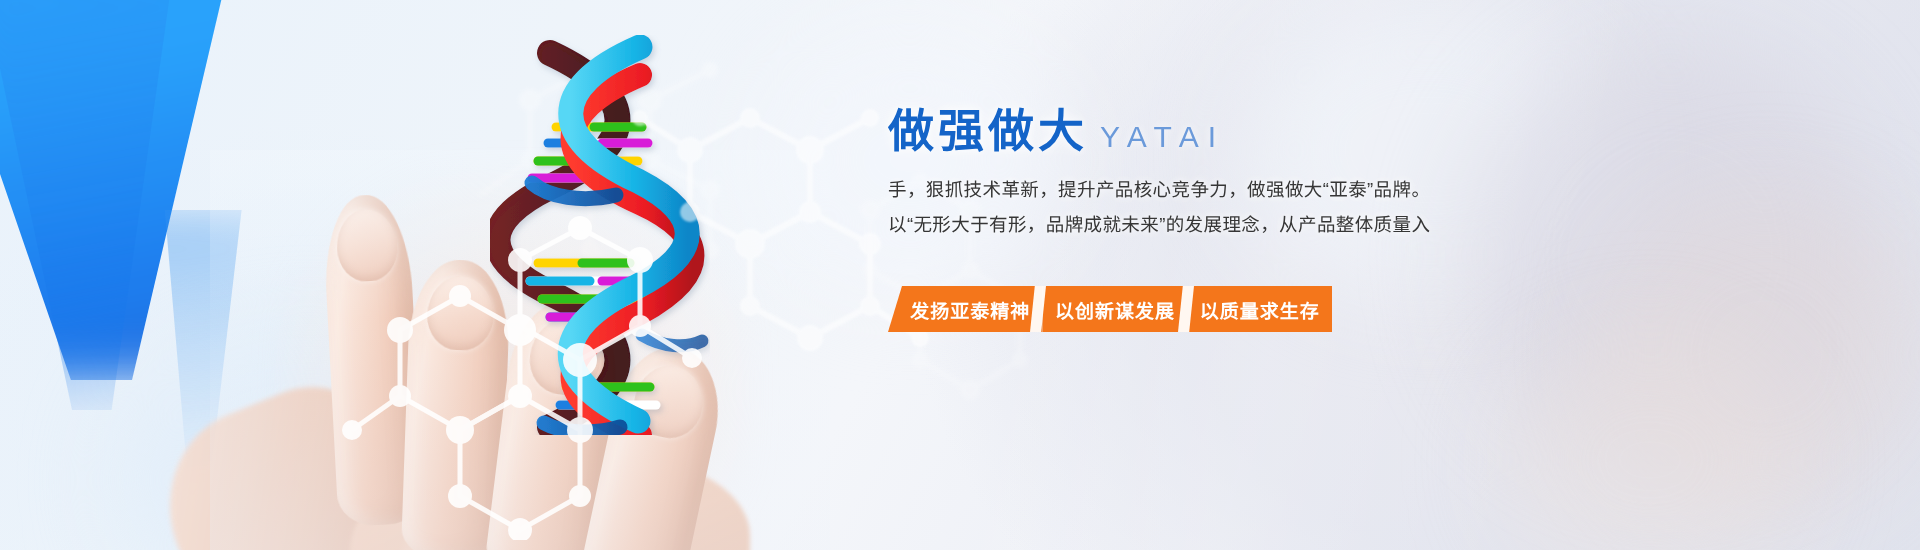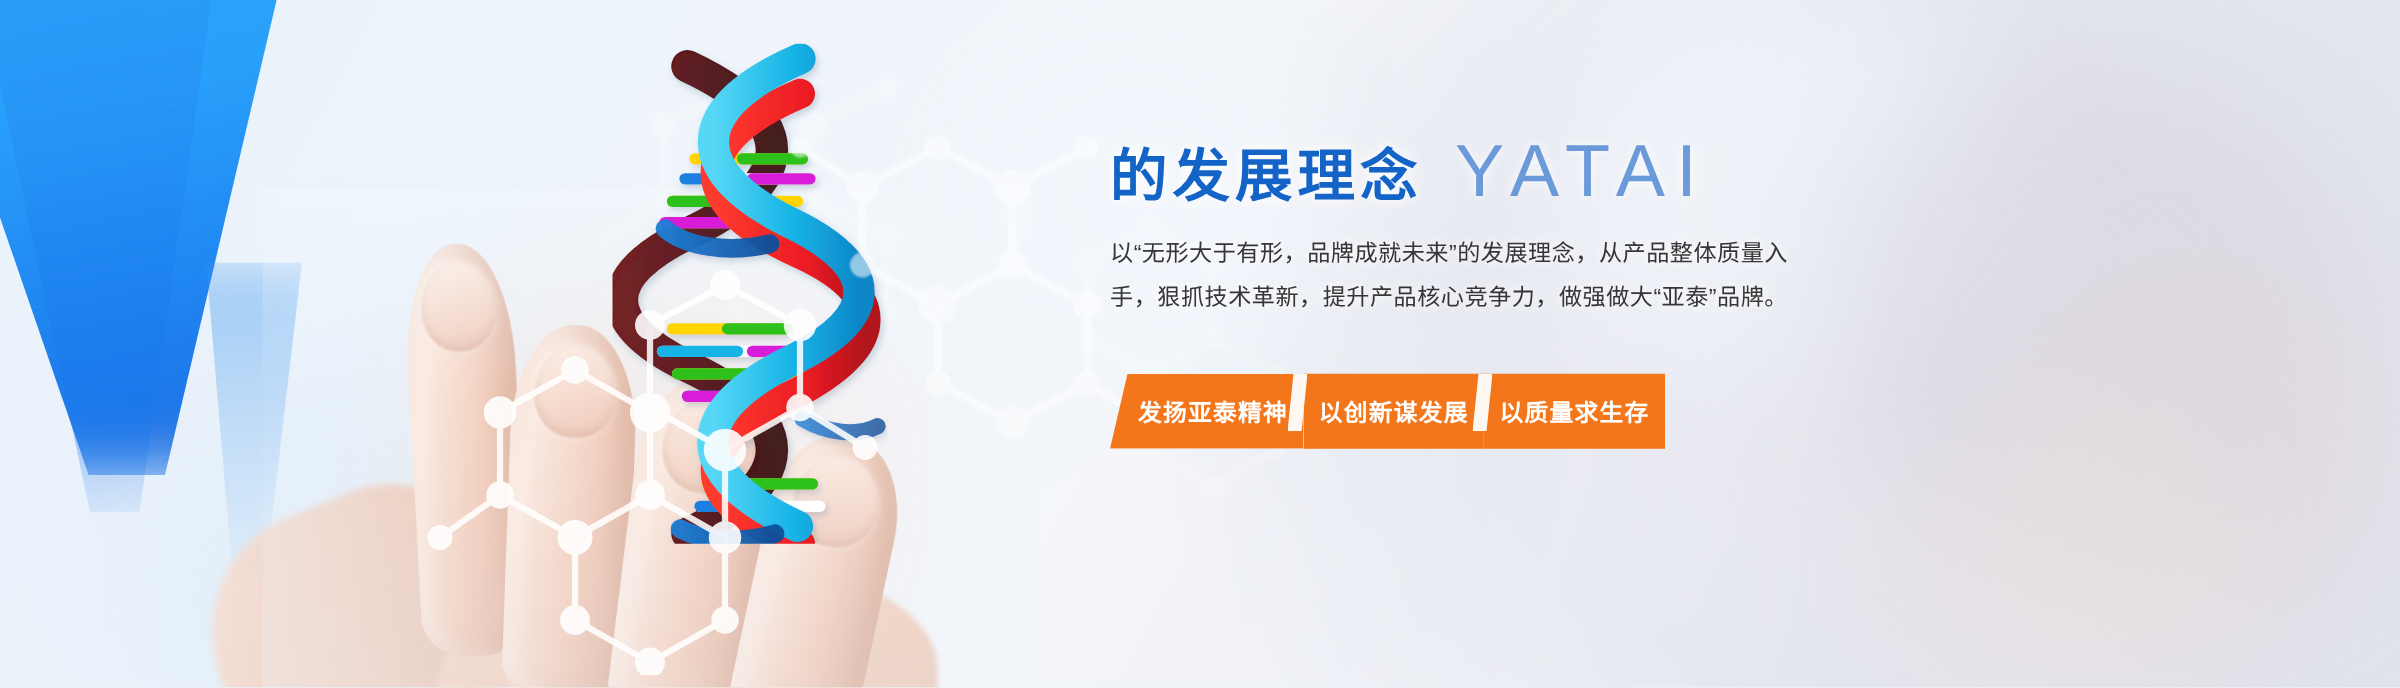--- a/index.html
+++ b/index.html
@@ -124,39 +124,39 @@
   
   .content { position:absolute; left:888px; top:108px; width:700px; }
 
   .title { white-space:nowrap; line-height:1; margin-bottom:18px; }
   .title .cn {
     font-size:46px; font-weight:bold; letter-spacing:4px;
     color:#1464c8;
     text-shadow:0 0 9px rgba(255,255,255,0.95), 0 0 18px rgba(255,255,255,0.7);
   }
   .title .en {
-    font-size:59px; font-weight:normal; letter-spacing:9px;
-    color:#6b9ada; margin-left:26px;
+    font-size:30px; font-weight:normal; letter-spacing:9px;
+    color:#6b9ada; margin-left:12px;
     text-shadow:0 0 9px rgba(255,255,255,0.9);
   }
 
   .desc {
     width:624px;
     font-size:18.5px;
     line-height:35px;
     color:#363636;
     letter-spacing:0.4px;
     text-shadow:0 0 7px rgba(255,255,255,0.95), 0 0 14px rgba(255,255,255,0.75);
     margin-bottom:19px;
   }
 
   .tagbar {
     position:relative;
     display:flex;
-    height:60px;
+    height:46px;
     width:444px;
     margin-top:44px;
   }
   .tag {
     position:relative;
     flex:1;
     background:#f4761b;
     display:flex; align-items:center; justify-content:center;
     color:#ffffff;
     font-size:19px; font-weight:bold;
@@ -385,26 +385,26 @@
       <circle cx="362" cy="158" r="10"></circle>
         <circle cx="22" cy="230" r="10"></circle>
     </g>
   </svg>
 
   <div class="sheen"></div>
 
   <div class="content">
 
     <div class="title">
-      <span class="cn">的发展理念</span><span class="en">YATAI</span>
+      <span class="cn">做强做大</span><span class="en">YATAI</span>
     </div>
 
     <div class="desc">
+      <div>手，狠抓技术革新，提升产品核心竞争力，做强做大“亚泰”品牌。</div>
       <div>以“无形大于有形，品牌成就未来”的发展理念，从产品整体质量入</div>
-      <div>手，狠抓技术革新，提升产品核心竞争力，做强做大“亚泰”品牌。</div>
     </div>
 
     <div class="tagbar">
       <div class="tag">
         <span>发扬亚泰精神</span>
       </div>
       <div class="tag">
         <span>以创新谋发展</span>
       </div>
       <div class="tag">

